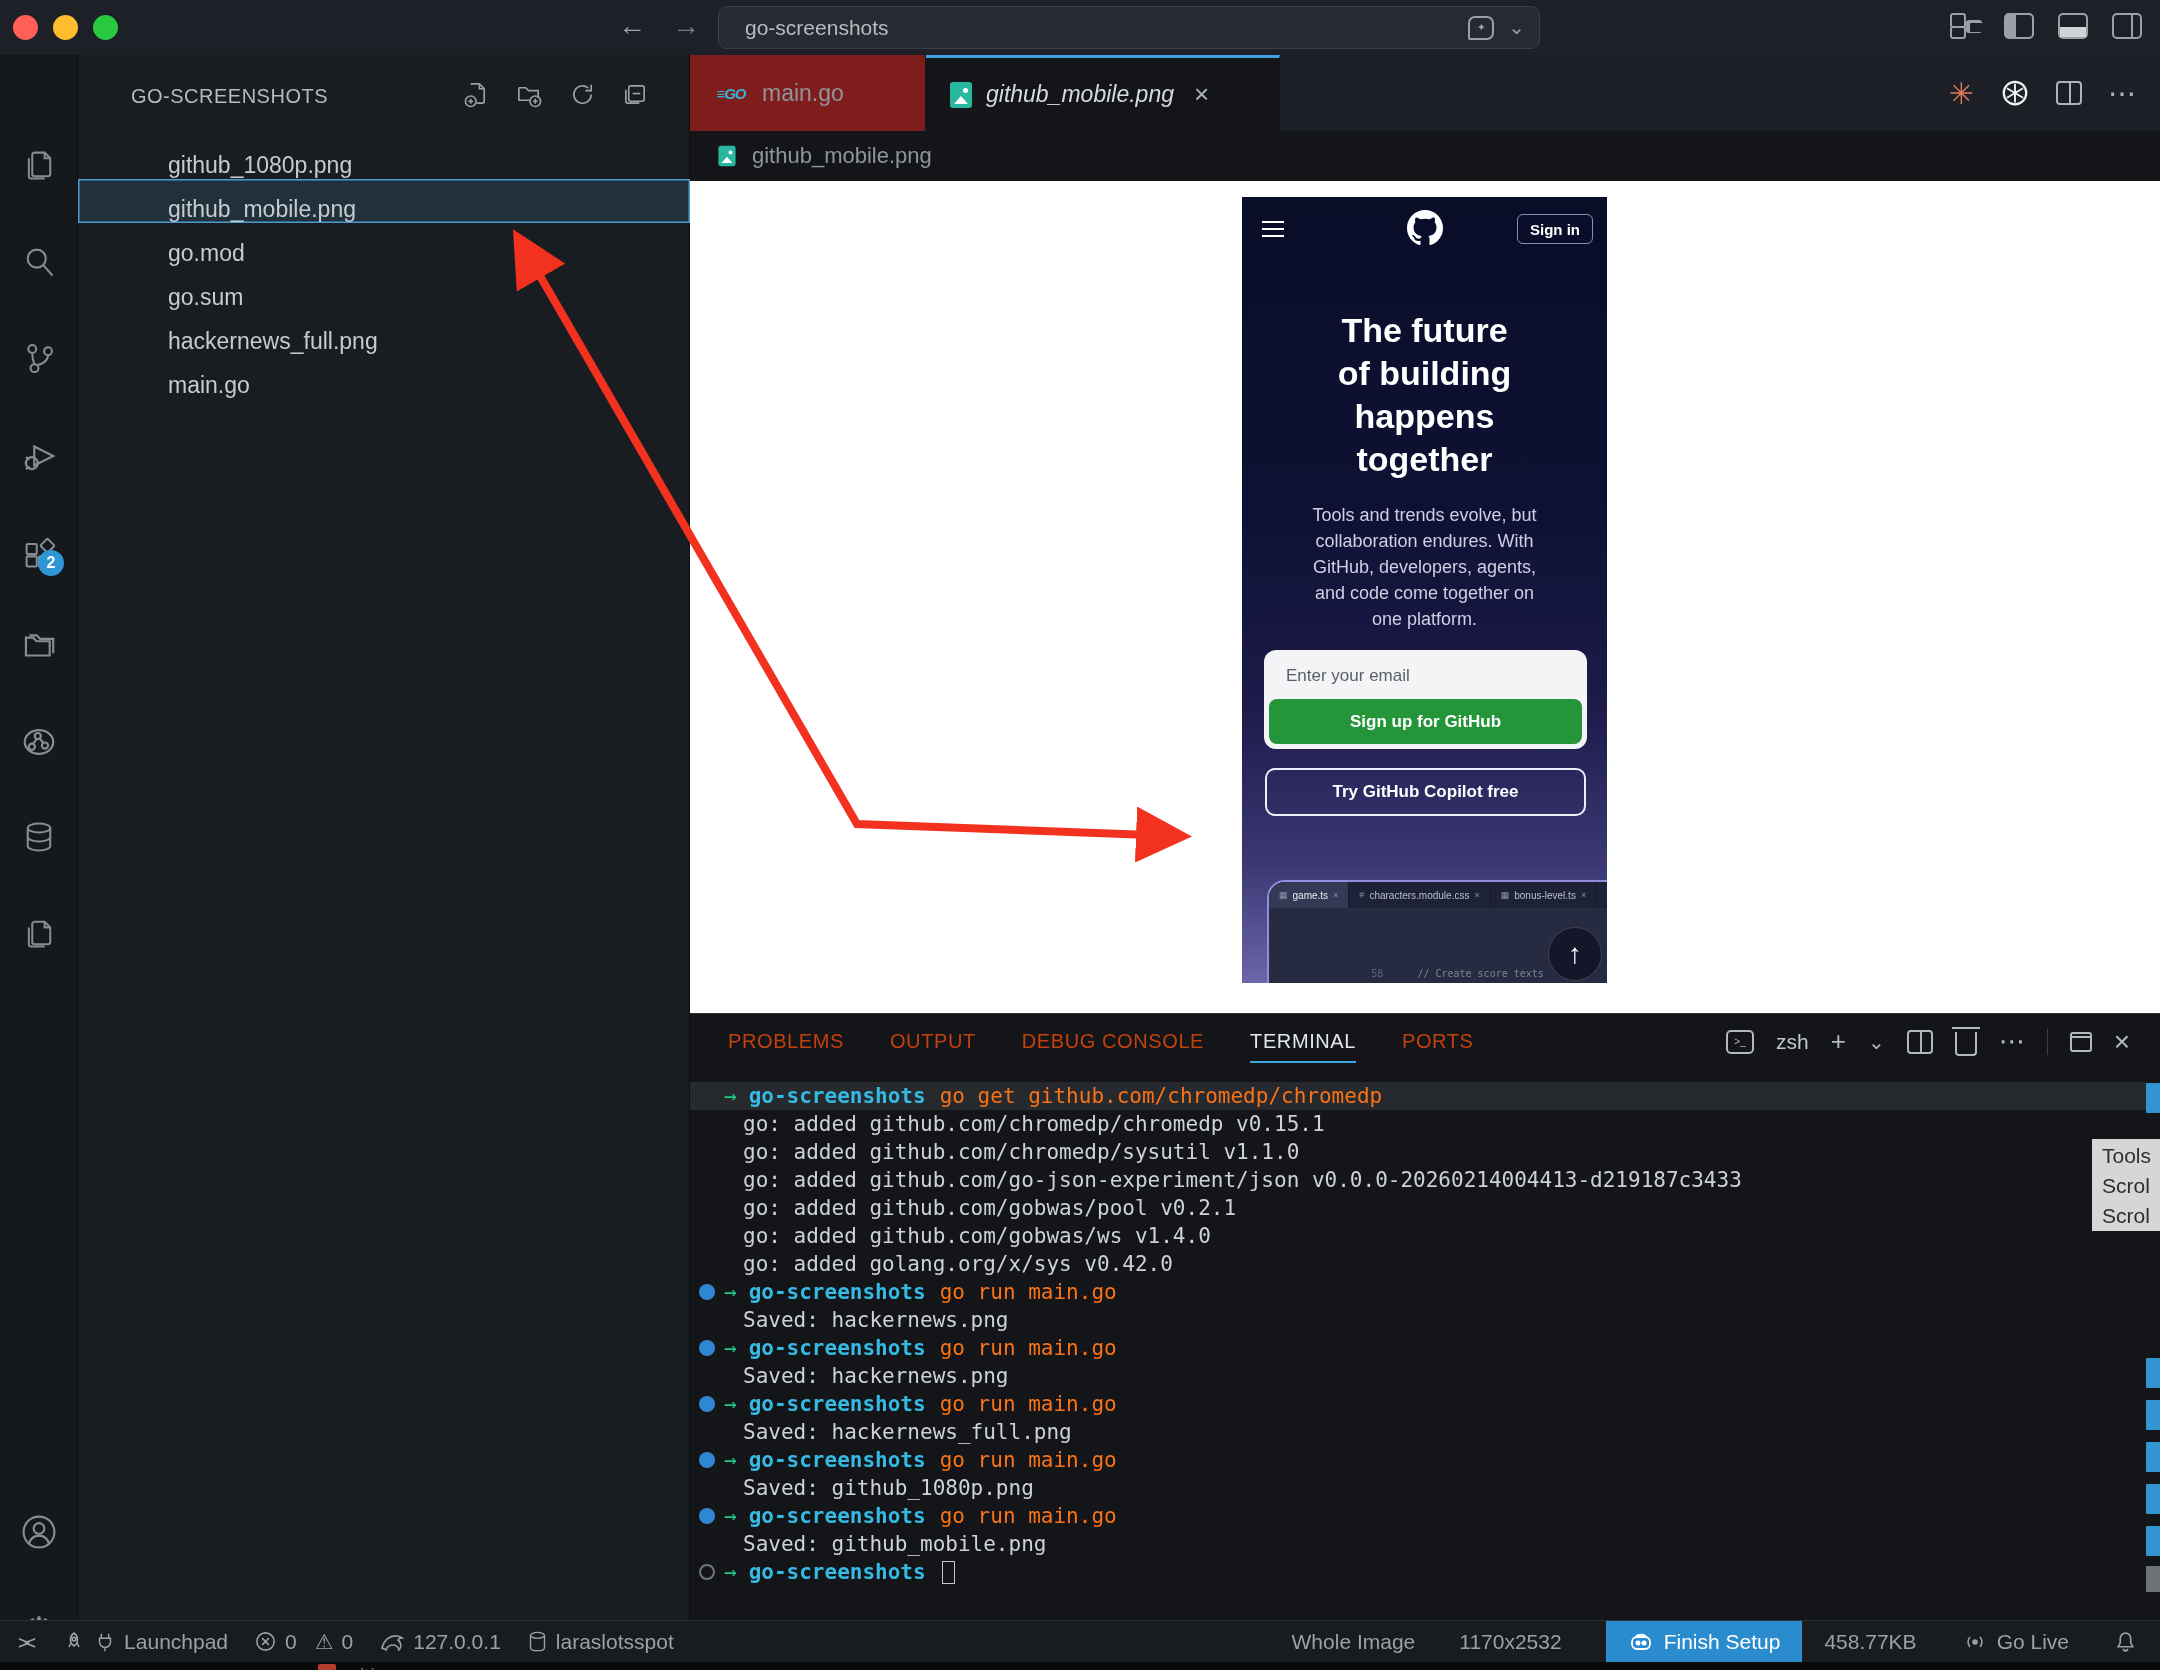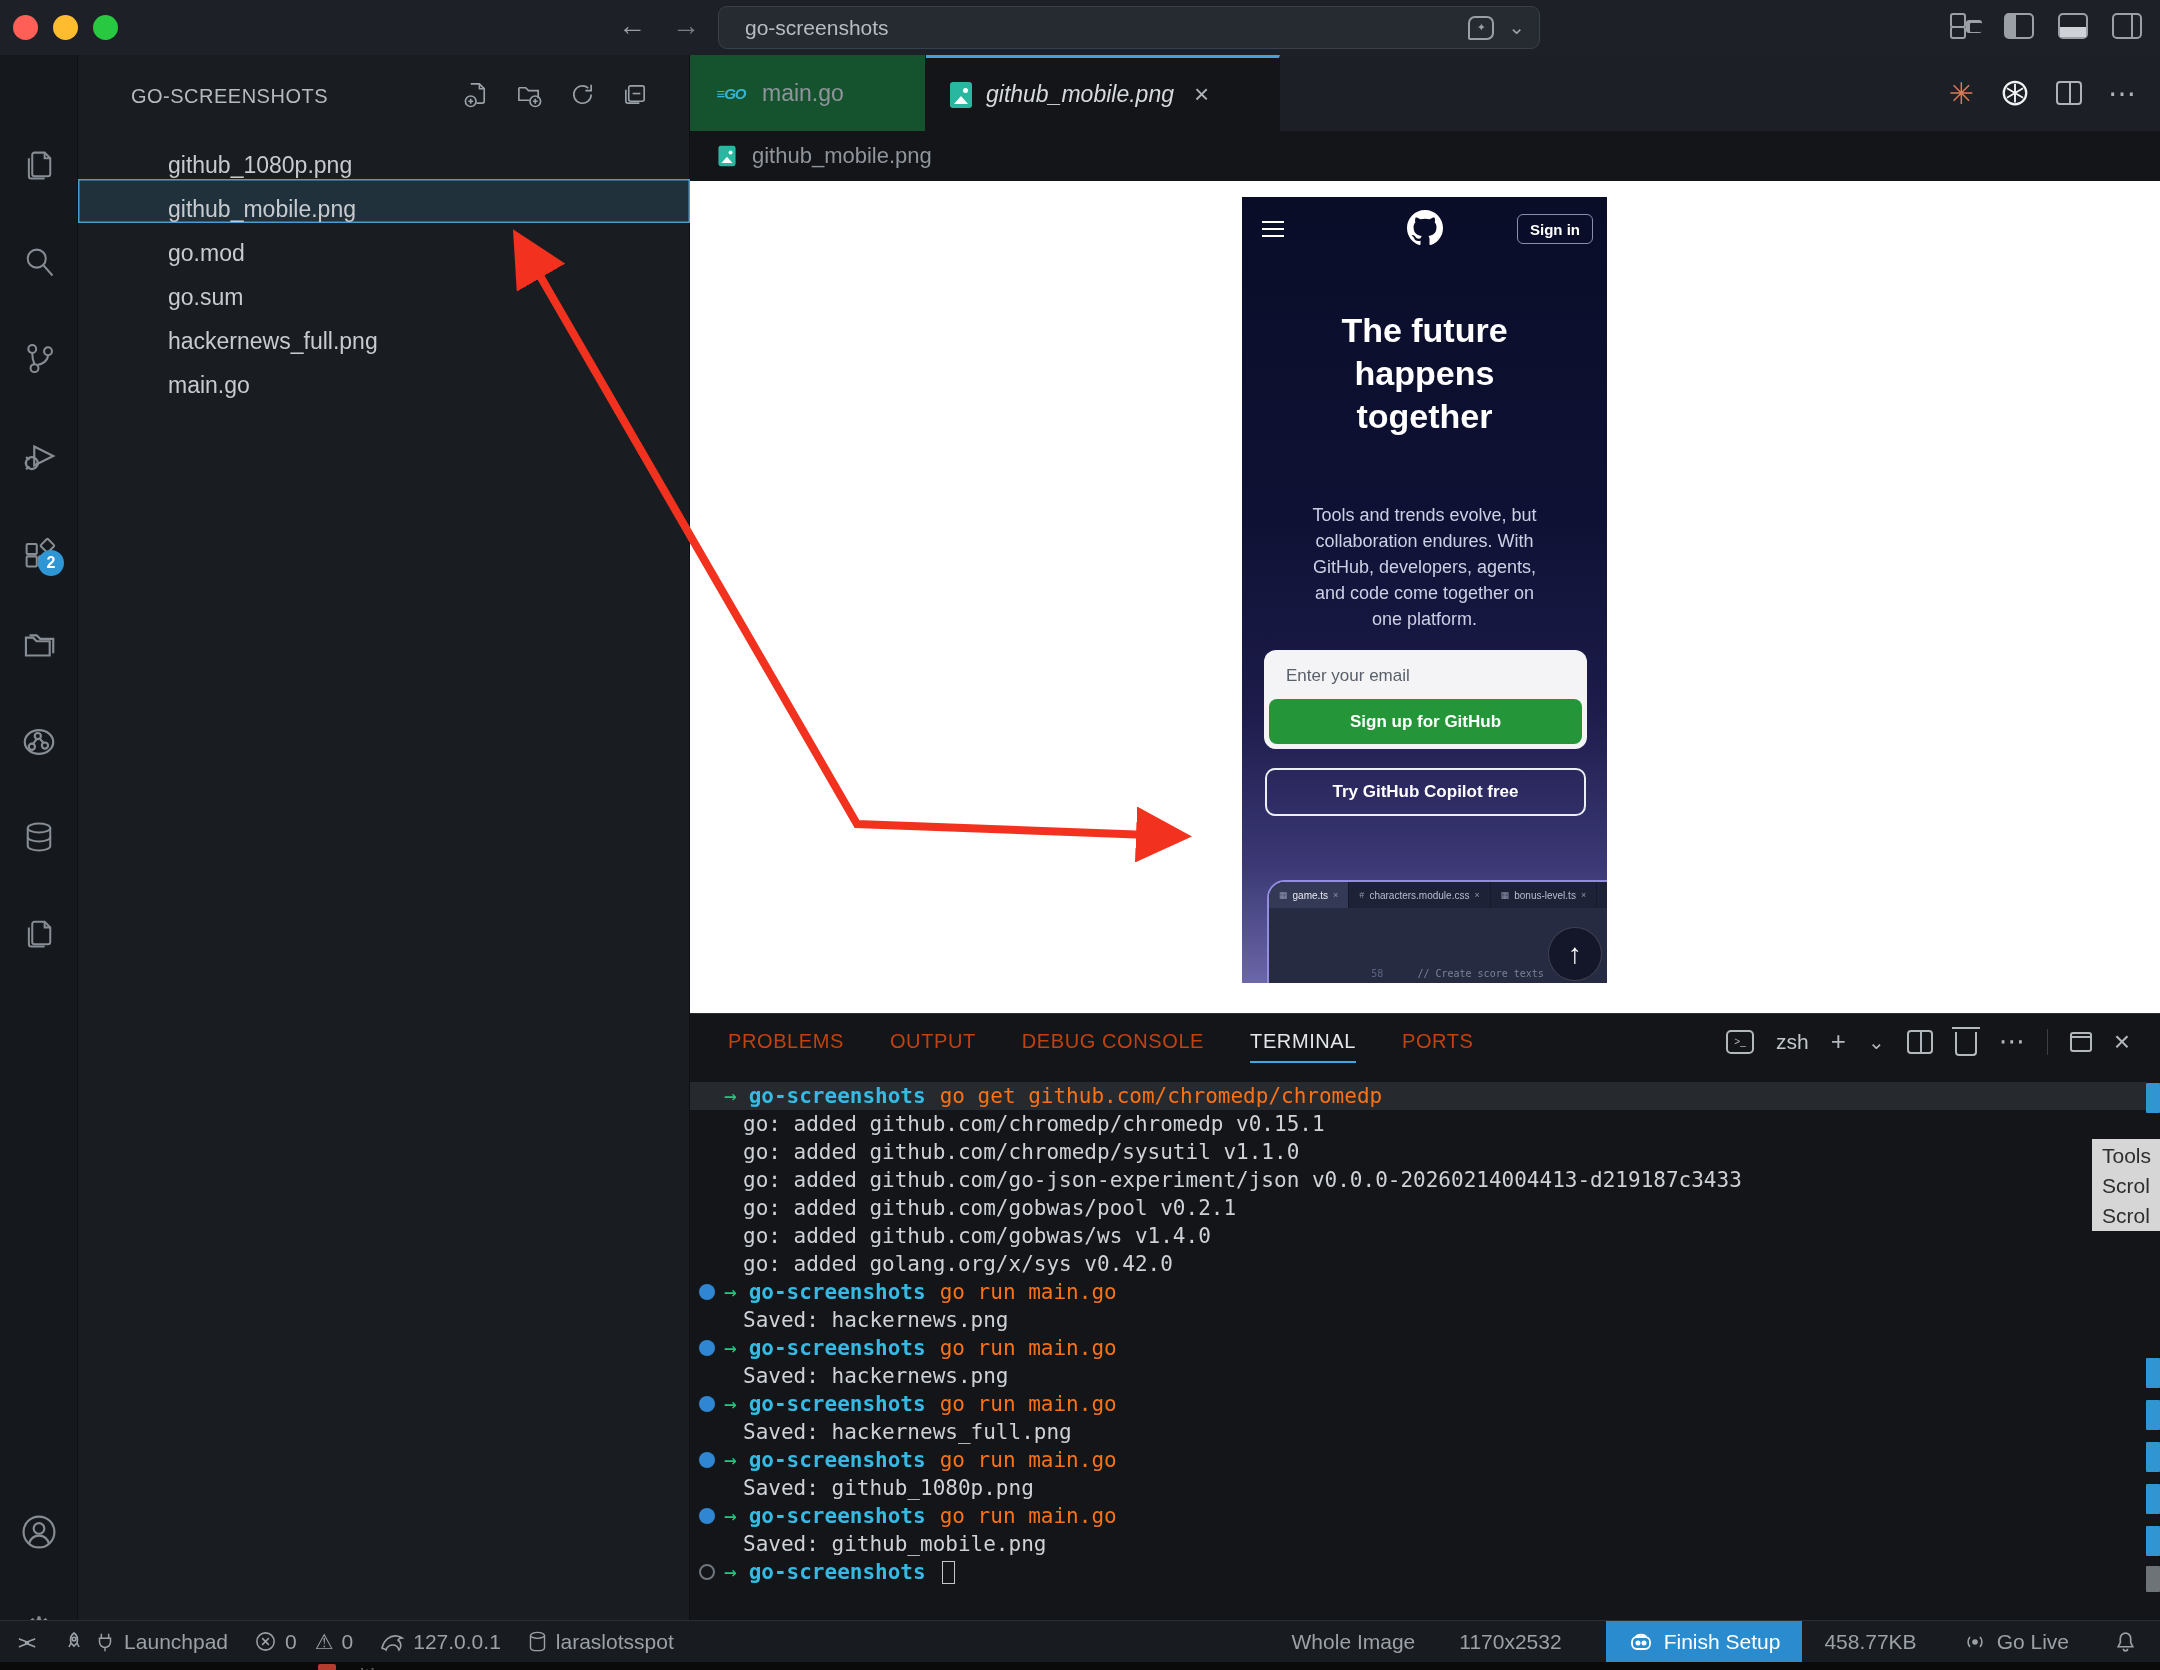--- a/index.html
+++ b/index.html
@@ -48,21 +48,21 @@
   .imgicon{width:22px;height:26px;background:#2ab7a0;border-radius:3px;position:relative;overflow:hidden;flex:0 0 auto;}
   .imgicon::before{content:"";position:absolute;left:4px;bottom:4px;border-left:7px solid transparent;
                    border-right:7px solid transparent;border-bottom:8px solid #fff;}
   .imgicon::after{content:"";position:absolute;right:4px;top:6px;width:5px;height:5px;border-radius:50%;background:#fff;}
   .goicon{font-size:15px;font-weight:800;letter-spacing:-1px;font-style:italic;flex:0 0 auto;width:34px;text-align:center;}
   .goicon.gocyan{color:#33b6d8;}
 
   
   .tabbar{left:690px;top:55px;width:1470px;height:76px;background:#1c2026;}
   .tab{position:absolute;top:0;height:76px;display:flex;align-items:center;padding:0 24px;gap:14px;cursor:pointer;}
-  .tab1{left:0;width:236px;background:#14532d;border-right:1px solid #11141a;}
+  .tab1{left:0;width:236px;background:#7f1d1d;border-right:1px solid #11141a;}
   .tab2{left:236px;width:354px;background:#131519;border-top:3px solid #3fa3e2;border-right:1px solid #11141a;}
   .tabtext{font-size:23px;color:#8f959b;}
   .tab2 .tabtext{color:#d6dade;font-style:italic;}
   .tabclose{font-size:26px;color:#aeb3b9;margin-left:6px;}
   .ed-actions{right:22px;top:0;height:76px;display:flex;align-items:center;gap:26px;position:absolute;}
   .starburst{color:#dd7757;font-size:30px;}
   .ellipsis{color:#aeb3b9;font-size:28px;letter-spacing:2px;}
   .spliticon{width:26px;height:24px;border:2px solid #aeb3b9;border-radius:4px;position:relative;}
   .spliticon::before{content:"";position:absolute;left:11px;top:0;bottom:0;width:2px;background:#aeb3b9;}
 
@@ -358,20 +358,21 @@
         <span class="hamburger"></span>
         <span style="position:absolute;left:165px;top:13px;">
           <svg width="36" height="36" viewBox="0 0 16 16">
               <path fill="#ffffff" d="M8 0C3.58 0 0 3.58 0 8c0 3.54 2.29 6.53 5.47 7.59.4.07.55-.17.55-.38 0-.19-.01-.82-.01-1.49-2.01.37-2.53-.49-2.69-.94-.09-.23-.48-.94-.82-1.13-.28-.15-.68-.52-.01-.53.63-.01 1.08.58 1.23.82.72 1.21 1.87.87 2.33.66.07-.52.28-.87.51-1.07-1.78-.2-3.64-.89-3.64-3.95 0-.87.31-1.59.82-2.15-.08-.2-.36-1.02.08-2.12 0 0 .67-.21 2.2.82.64-.18 1.32-.27 2-.27s1.36.09 2 .27c1.53-1.04 2.2-.82 2.2-.82.44 1.1.16 1.92.08 2.12.51.56.82 1.27.82 2.15 0 3.07-1.87 3.75-3.65 3.95.29.25.54.73.54 1.48 0 1.07-.01 1.93-.01 2.2 0 .21.15.46.55.38A8.01 8.01 0 0 0 16 8c0-4.42-3.58-8-8-8z"></path>
             </svg>
         </span>
         <span class="m-signin">Sign in</span>
       </div>
       <div class="m-heading">
         <div>The future</div>
+        <div>of building</div>
         <div>happens</div>
         <div>together</div>
       </div>
       <div class="m-para">
         <div>Tools and trends evolve, but</div>
         <div>collaboration endures. With</div>
         <div>GitHub, developers, agents,</div>
         <div>and code come together on</div>
         <div>one platform.</div>
       </div>

